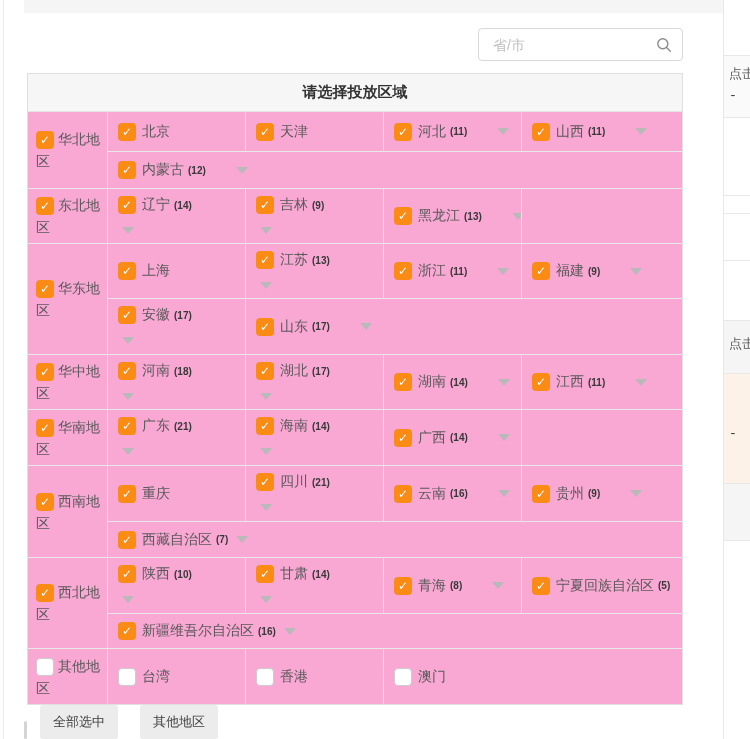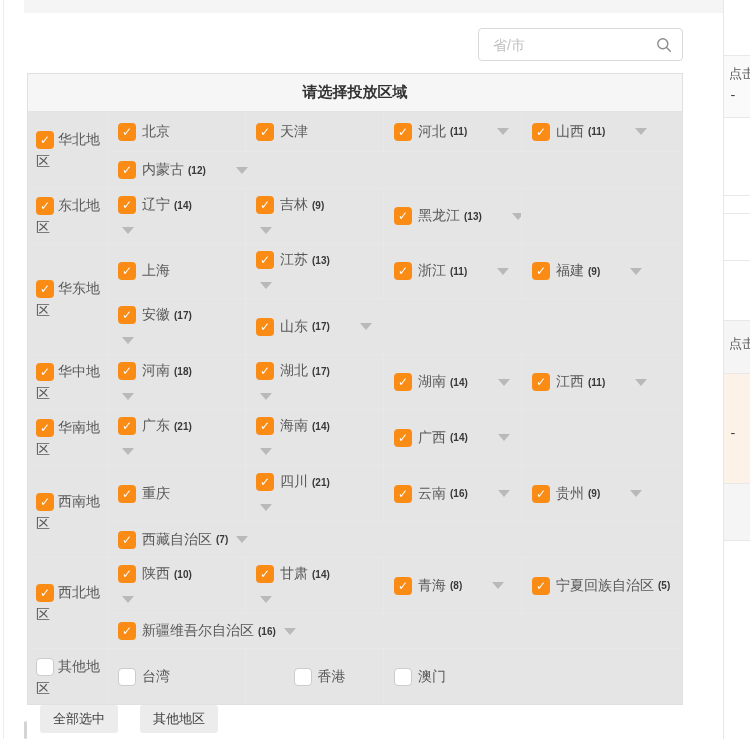--- a/index.html
+++ b/index.html
@@ -14,21 +14,21 @@
   
   .search-box{position:absolute;left:478px;top:28px;width:205px;height:33px;
     border:1px solid #d9d9d9;border-radius:4px;background:#fff;display:flex;align-items:center;box-sizing:border-box;}
   .search-box input{flex:1;border:none;outline:none;background:transparent;margin-left:12px;
     font-size:14px;color:#595959;font-family:inherit;min-width:0;}
   .search-box input::placeholder{color:#bfbfbf;}
   .search-icon{flex:none;margin-right:10px;display:flex;}
 
   
   .region-table{position:absolute;left:27px;top:73px;width:656px;box-sizing:border-box;
-    border:1px solid #e0e0e0;background:#e5e5e5;}
+    border:1px solid #e0e0e0;background:#f9a8d4;}
   .table-header{height:37px;background:#f6f6f6;border-bottom:1px solid #e4e4e4;
     display:flex;align-items:center;justify-content:center;font-size:15px;font-weight:bold;color:#333;}
   .t-row{display:flex;}
   .t-row + .t-row{border-top:1px solid #e8e8e8;}
   .region-cell{width:80px;flex:none;border-right:1px solid #e8e8e8;display:flex;align-items:center;
     padding:0 4px 0 8px;box-sizing:border-box;}
   .region-inner{line-height:22px;font-size:14px;}
   .r-label{margin-left:4px;}
   .province-area{flex:1;display:flex;flex-direction:column;min-width:0;}
   .sub-row{display:flex;box-sizing:border-box;}
@@ -49,21 +49,21 @@
   .p-name{font-size:14px;color:#595959;margin-left:6px;}
   .p-count{font-size:10px;color:#383838;margin-left:4px;font-weight:bold;}
   .arrow{width:0;height:0;border-left:6px solid transparent;border-right:6px solid transparent;
     border-top:7px solid #b9b9b9;display:inline-block;cursor:pointer;}
   .gap-lg{margin-left:30px;}
   .gap-sm{margin-left:8px;}
 
   
   .footer-buttons{position:absolute;left:40px;top:705px;display:flex;gap:22px;}
   .gray-btn{border:none;background:#ececec;color:#404040;font-size:13px;font-family:inherit;
-    padding:0 13px;height:28px;border-radius:3px;cursor:pointer;}
+    padding:0 13px;height:34px;border-radius:3px;cursor:pointer;}
 
   
   .rp{position:absolute;left:723px;top:0;width:27px;height:739px;border-left:1px solid #e8e8e8;box-sizing:border-box;}
   .rp-cell{position:absolute;left:0;width:26px;border-top:1px solid #e8e8e8;box-sizing:border-box;
     font-size:13px;color:#5a5a5a;padding-left:5px;overflow:hidden;white-space:nowrap;font-family:Liberation Mono, monospace;}
   .rp-light{background:#fafafa;}
   .rp-gray{background:#f5f5f5;}
   .rp-beige{background:#fdf2e7;}
   .rp-dash{color:#333;font-size:13px;}
 </style>
@@ -479,21 +479,21 @@
           <div class="region-inner"><span class="cb off"></span><span class="r-label">其他地区</span></div>
         </div>
         <div class="province-area">
           <div class="sub-row" style="height: 55px;">
             <div class="cell v-center" style="width: 137px;">
               <div class="line">
                 <span class="cb off"></span>
                 <span class="p-name">台湾</span>
               </div>
             </div>
-            <div class="cell b-left v-center" style="width: 138px; align-items: center;">
+            <div class="cell b-left v-center" style="width: 138px;">
               <div class="line">
                 <span class="cb off"></span>
                 <span class="p-name">香港</span>
               </div>
             </div>
             <div class="cell b-left v-center" style="width: 138px;">
               <div class="line">
                 <span class="cb off"></span>
                 <span class="p-name">澳门</span>
               </div>

